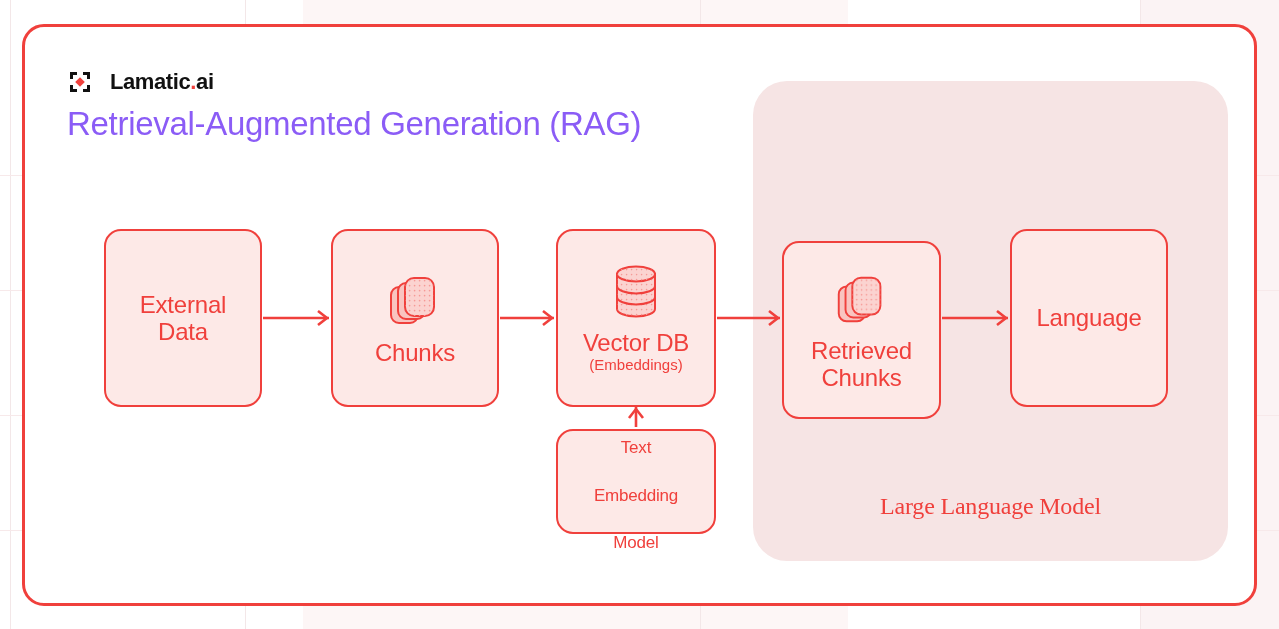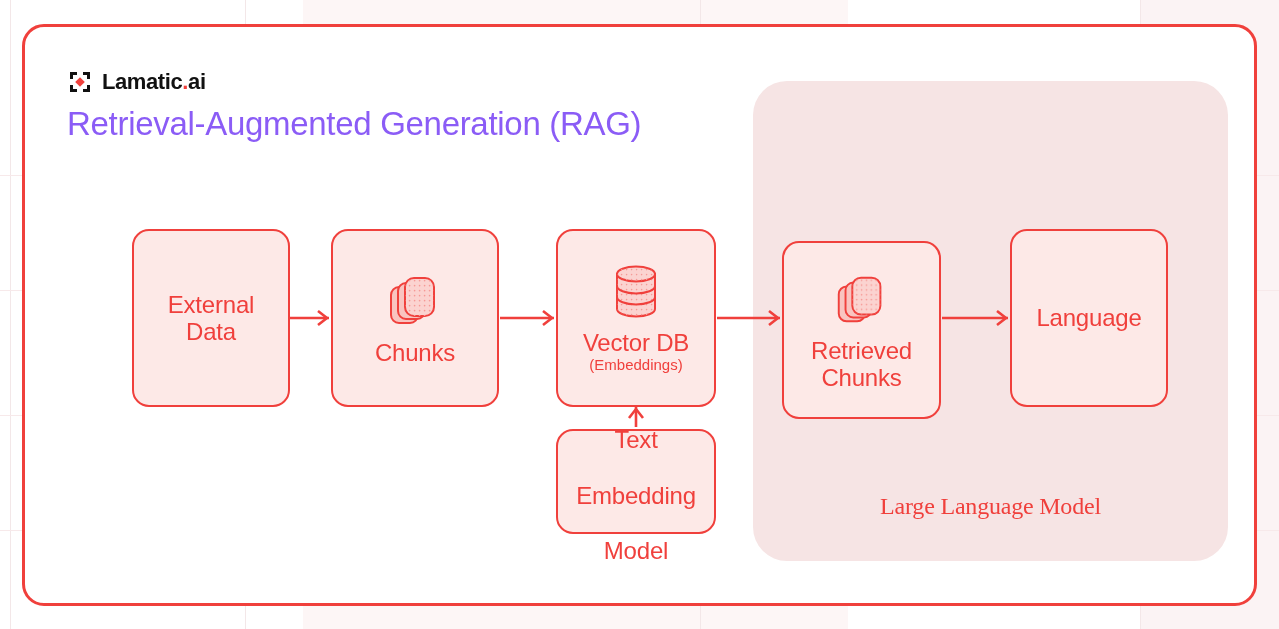--- a/index.html
+++ b/index.html
@@ -26,21 +26,21 @@
     border:3px solid #f0403c;
     border-radius:22px;
     z-index:2;
   }
 
   
   #brand{position:absolute;left:42px;top:42px;display:flex;align-items:center;gap:9px;}
   #brand-mark{width:26px;height:26px;display:block;}
   #brand-name{
     font-size:22px;font-weight:bold;color:#111111;letter-spacing:-0.4px;
-    line-height:1;white-space:nowrap;
+    line-height:1;white-space:nowrap;margin-left:8px;
   }
   #brand-name .dot{color:#f0403c;}
   #title{
     position:absolute;left:42px;top:78px;
     font-size:33px;color:#8b5cf6;letter-spacing:-0.3px;white-space:nowrap;
   }
 
   
   #canvas{position:absolute;left:0;top:0;width:1235px;height:582px;}
 
@@ -58,27 +58,27 @@
   .node{
     position:absolute;box-sizing:border-box;
     background:#fde9e7;border:2.5px solid #f0403c;border-radius:17px;
     display:flex;flex-direction:column;align-items:center;justify-content:center;
     color:#f0403c;text-align:center;
   }
   .node .label{font-size:24px;line-height:1.14;letter-spacing:-0.2px;}
   .node .sub{font-size:15px;line-height:1.1;margin-top:1px;}
   .node .glyph{display:block;margin-bottom:6px;}
 
-  #node-external{left:79px;top:202px;width:158px;height:178px;margin-left:28px;}
+  #node-external{left:79px;top:202px;width:158px;height:178px;}
   #node-chunks{left:306px;top:202px;width:168px;height:178px;}
   #node-vectordb{left:531px;top:202px;width:160px;height:178px;}
   #node-retrieved{left:757px;top:214px;width:159px;height:178px;text-align:right;}
   #node-response{left:985px;top:202px;width:158px;height:178px;}
   #node-embedding{left:531px;top:402px;width:160px;height:105px;}
-  #node-embedding .label{font-size:24px;margin-top:28px;}
+  #node-embedding .label{font-size:17px;margin-top:28px;}
 
   
   #wires{position:absolute;left:0;top:0;width:1235px;height:582px;pointer-events:none;}
 </style>
 </head>
 <body>
 
 <div id="page-grid">
   <div class="tintA" style="left:303px;width:545px;"></div>
   <div class="tintB" style="left:1140px;width:139px;"></div>

